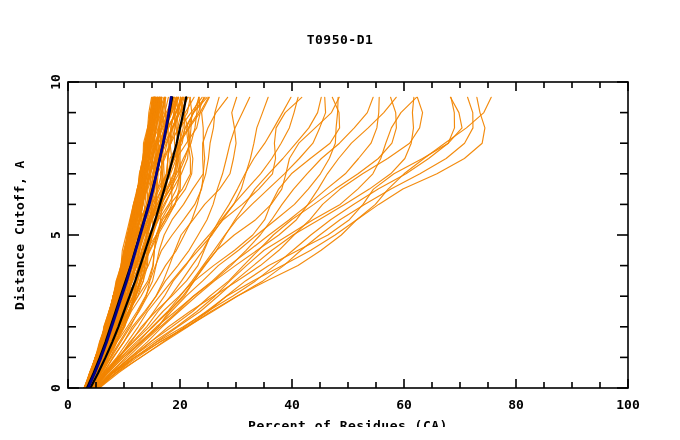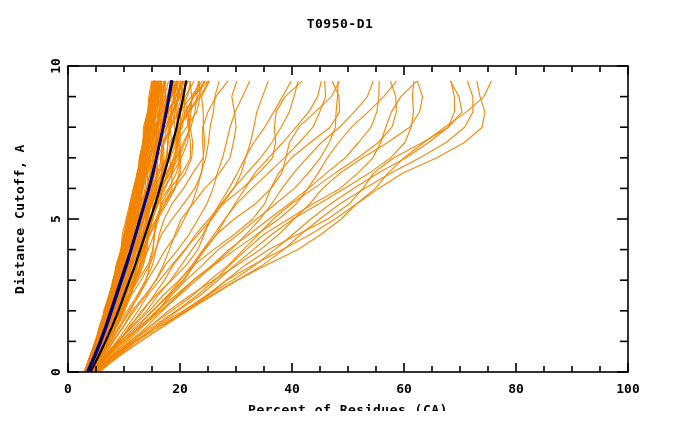--- a/index.html
+++ b/index.html
@@ -7,20 +7,21 @@
     padding: 0;
     background: #ffffff;
   }
   #root {
     position: relative;
     width: 680px;
     height: 411px;
     background: #ffffff;
     overflow: hidden;
     font-family: "DejaVu Sans Mono", "Liberation Mono", monospace;
+    margin-top: 16px;
   }
   #chart-title {
     position: absolute;
     left: 0;
     top: 16px;
     width: 680px;
     text-align: center;
     font-family: "DejaVu Sans Mono", "Liberation Mono", monospace;
     font-size: 13px;
     font-weight: bold;

